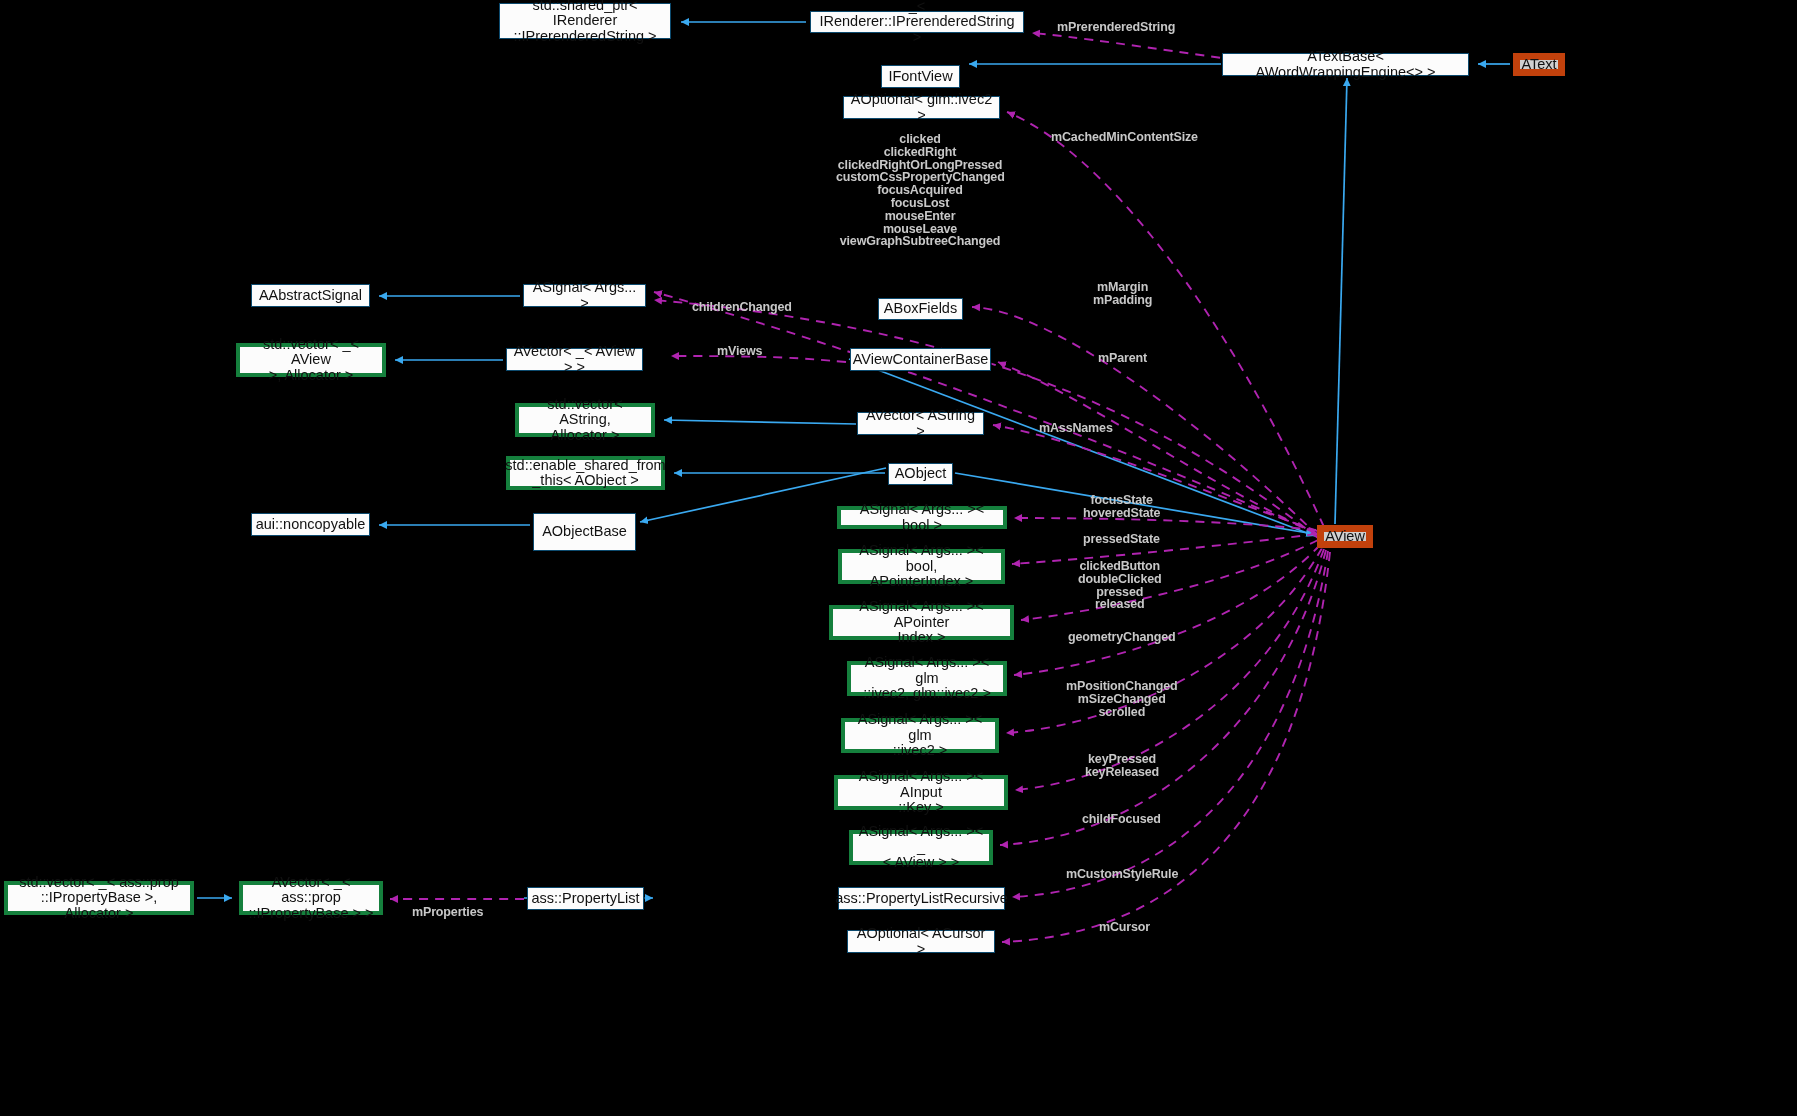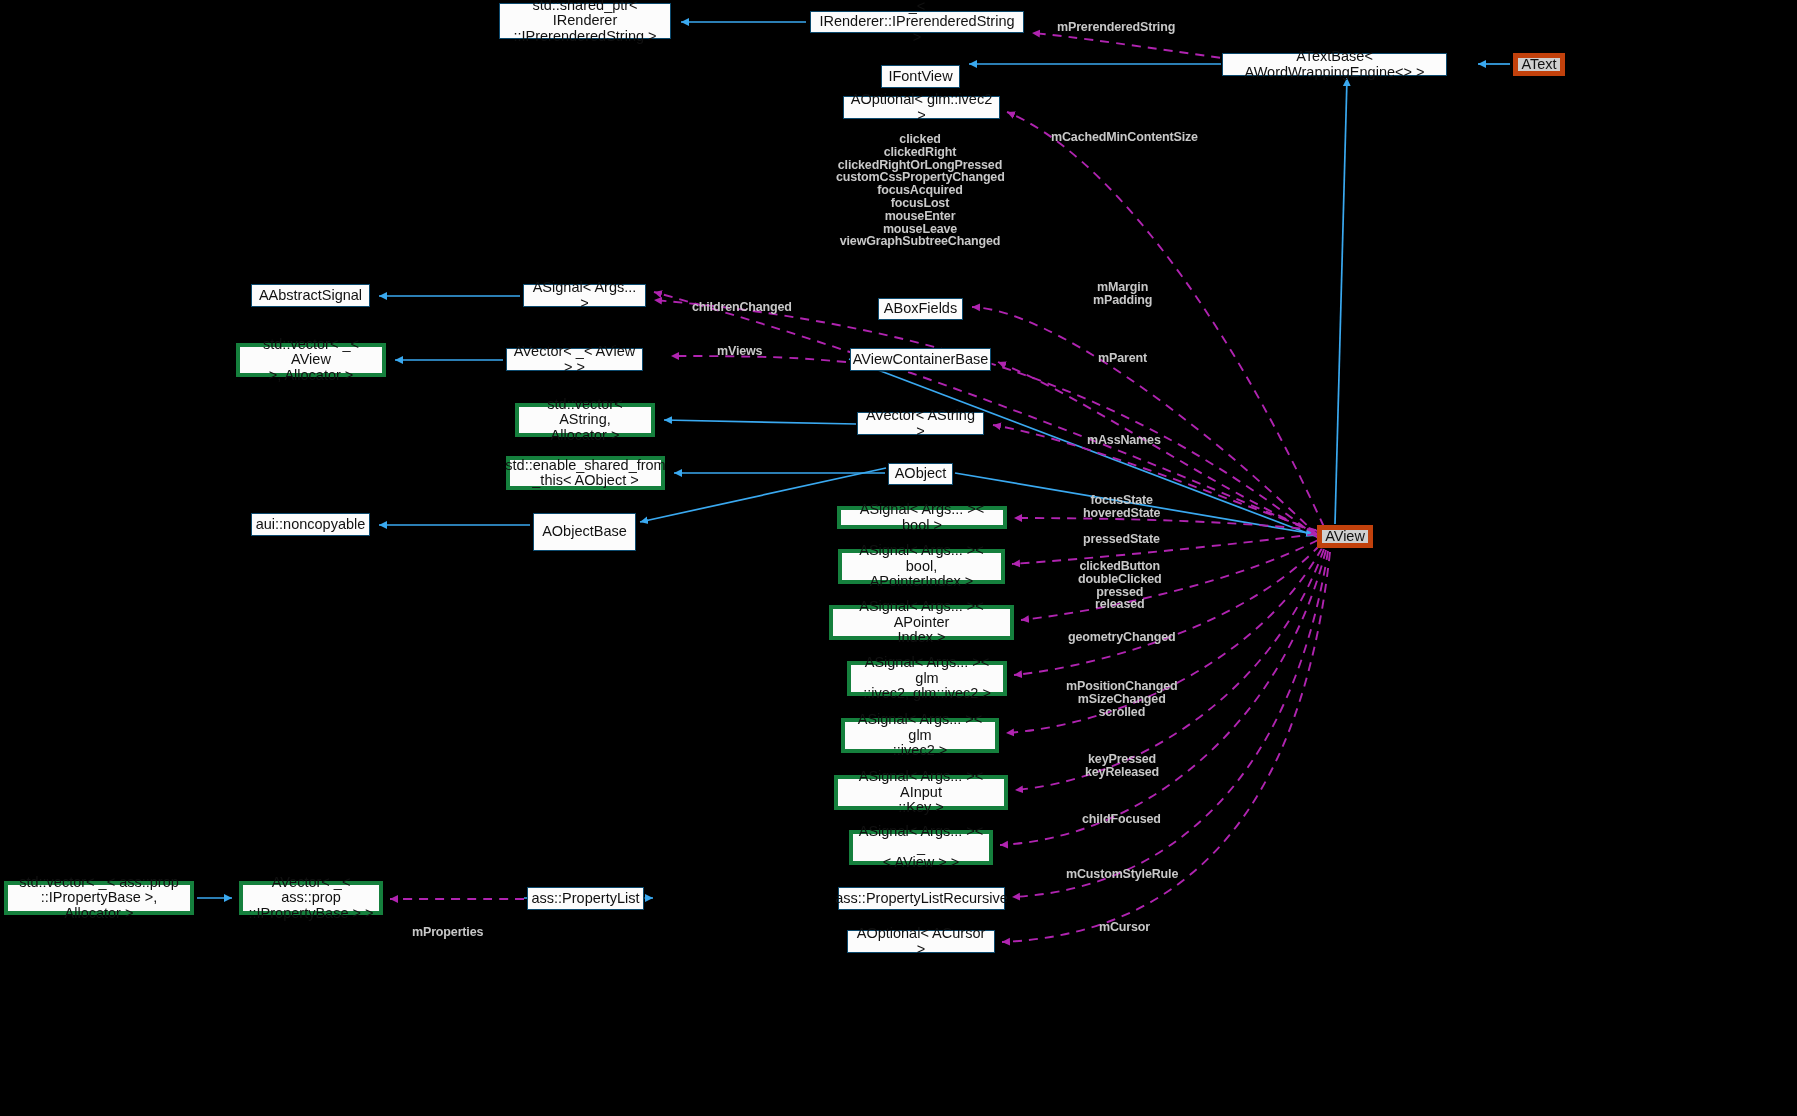--- a/index.html
+++ b/index.html
@@ -34,21 +34,21 @@
     align-items: center;
     justify-content: center;
     text-align: center;
     white-space: pre-line;
     padding: 1px 4px;
     box-shadow: 1px 1px 0 rgba(0,0,0,0.55);
     z-index: 5;
   }
   .node.focus {
     background: #d0d0d0;
-    border: 5px solid #c2410c;
+    border: 7px solid #c2410c;
   }
   .node.dark-border {
     border: 1px solid #0c4a6e;
   }
   .edge-label {
     position: absolute;
     color: #c8c8c8;
     font-size: 12.5px;
     line-height: 12.8px;
     font-weight: bold;
@@ -112,21 +112,21 @@
     </g>
   </svg>
 
   <div class="node dark-border" style="left:499px;top:3px;width:172px;height:36px;">std::shared_ptr&lt; IRenderer
 ::IPrerenderedString &gt;</div>
 
   <div class="node dark-border" style="left:810px;top:11px;width:214px;height:22px;">_&lt; IRenderer::IPrerenderedString &gt;</div>
 
   <div class="node dark-border" style="left:881px;top:53px;width:79px;height:23px;margin-top:12px;">IFontView</div>
 
-  <div class="node dark-border" style="left:1222px;top:53px;width:225px;height:23px;">ATextBase&lt; AWordWrappingEngine&lt;&gt; &gt;</div>
+  <div class="node dark-border" style="left:1222px;top:53px;width:247px;height:23px;">ATextBase&lt; AWordWrappingEngine&lt;&gt; &gt;</div>
 
   <div class="node focus" style="left:1513px;top:53px;width:52px;height:23px;">AText</div>
 
   <div class="node dark-border" style="left:843px;top:96px;width:157px;height:23px;">AOptional&lt; glm::ivec2 &gt;</div>
 
   <div class="node dark-border" style="left:251px;top:284px;width:119px;height:23px;">AAbstractSignal</div>
 
   <div class="node dark-border" style="left:523px;top:284px;width:123px;height:23px;">ASignal&lt; Args... &gt;</div>
 
   <div class="node dark-border" style="left:878px;top:298px;width:85px;height:22px;">ABoxFields</div>
@@ -202,21 +202,21 @@
 
   <div class="edge-label" style="left:1093px;top:281px;">mMargin
 mPadding</div>
 
   <div class="edge-label" style="left:692px;top:301px;">childrenChanged</div>
 
   <div class="edge-label" style="left:717px;top:345px;">mViews</div>
 
   <div class="edge-label" style="left:1098px;top:352px;">mParent</div>
 
-  <div class="edge-label" style="left:1087px;top:422px;margin-top:12px;">mAssNames</div>
+  <div class="edge-label" style="left:1039px;top:422px;">mAssNames</div>
 
   <div class="edge-label" style="left:1083px;top:494px;">focusState
 hoveredState</div>
 
   <div class="edge-label" style="left:1083px;top:533px;">pressedState</div>
 
   <div class="edge-label" style="left:1078px;top:560px;">clickedButton
 doubleClicked
 pressed
 released</div>
@@ -227,17 +227,17 @@
 mSizeChanged
 scrolled</div>
 
   <div class="edge-label" style="left:1085px;top:753px;">keyPressed
 keyReleased</div>
 
   <div class="edge-label" style="left:1082px;top:813px;">childFocused</div>
 
   <div class="edge-label" style="left:1066px;top:868px;">mCustomStyleRule</div>
 
-  <div class="edge-label" style="left:404px;top:926px;padding-left:8px;">mProperties</div>
+  <div class="edge-label" style="left:404px;top:906px;padding-left:8px;">mProperties</div>
 
   <div class="edge-label" style="left:1099px;top:921px;">mCursor</div>
 
 </div>
 
 </body></html>

